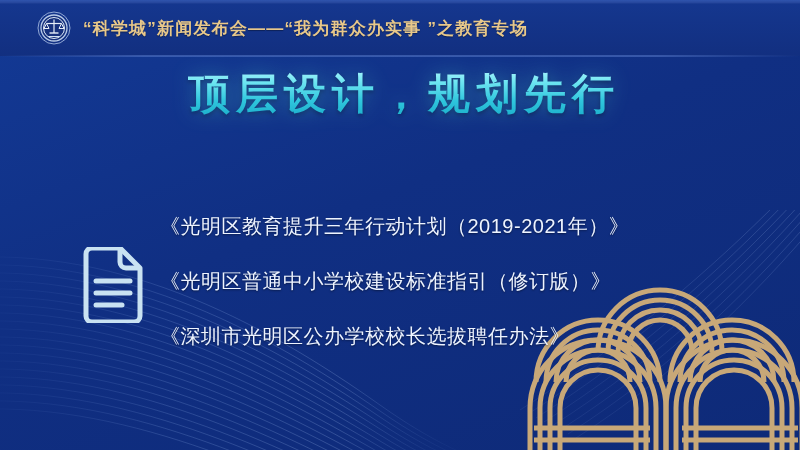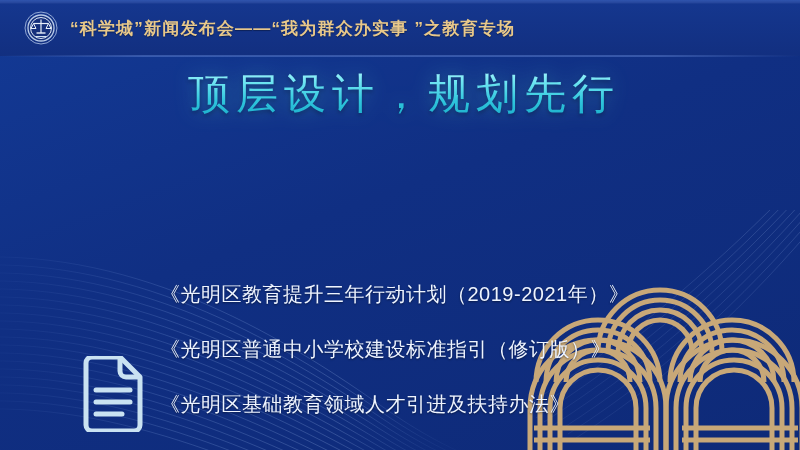--- a/index.html
+++ b/index.html
@@ -64,21 +64,21 @@
 
   
   .header-bar {
     position: absolute;
     left: 0; top: 0;
     width: 800px;
     height: 56px;
     z-index: 5;
     display: flex;
     align-items: center;
-    padding-left: 24px;
+    padding-left: 37px;
     box-sizing: border-box;
     background: linear-gradient(180deg, #15378f 0%, #122f80 100%);
   }
   .header-sep {
     position: absolute;
     left: 0; top: 55px;
     width: 800px; height: 2px;
     background: linear-gradient(90deg, rgba(60,92,175,.0) 0%, rgba(86,120,200,.55) 18%, rgba(86,120,200,.55) 82%, rgba(60,92,175,.0) 100%);
     z-index: 5;
   }
@@ -104,41 +104,41 @@
     position: absolute;
     left: 0;
     top: 66px;
     width: 800px;
     text-align: center;
     z-index: 4;
   }
   .main-title {
     display: inline-block;
     font-size: 42px;
-    font-weight: normal;
+    font-weight: bold;
     letter-spacing: 6px;
     background: linear-gradient(180deg, #b9f7ff 0%, #6fe6f2 28%, #2fc6dd 62%, #17a8c6 100%);
     -webkit-background-clip: text;
     background-clip: text;
     color: transparent;
     -webkit-text-fill-color: transparent;
     filter: drop-shadow(0 0 10px rgba(80,215,240,.45)) drop-shadow(0 2px 2px rgba(0,0,0,.35));
     margin-left: 8px;
   }
 
   
   .content-area {
     position: absolute;
     left: 0;
     top: 132px;
     width: 800px;
     height: 300px;
     z-index: 3;
     display: flex;
-    align-items: flex-end;
+    align-items: center;
   }
   .doc-icon {
     width: 66px;
     height: 76px;
     flex: 0 0 66px;
     margin-left: 80px;
     margin-top: 6px;
   }
   .doc-list {
     flex: 1 1 auto;
@@ -279,18 +279,18 @@
       <path d="M6 7 a6 6 0 0 1 6 -6 h28 l20 20 v48 a6 6 0 0 1 -6 6 h-42 a6 6 0 0 1 -6 -6 z" fill="none" stroke="#c9e2f2" stroke-width="5" stroke-linejoin="round"></path>
       <path d="M40 1 v14 a6 6 0 0 0 6 6 h14" fill="none" stroke="#c9e2f2" stroke-width="5" stroke-linejoin="round"></path>
       <path d="M16 34 h34" stroke="#c9e2f2" stroke-width="5" stroke-linecap="round"></path>
       <path d="M16 46 h34" stroke="#c9e2f2" stroke-width="5" stroke-linecap="round"></path>
       <path d="M16 58 h26" stroke="#c9e2f2" stroke-width="5" stroke-linecap="round"></path>
     </svg>
 
     <div class="doc-list">
       <div class="doc-list-item">《光明区教育提升三年行动计划（2019-2021年）》</div>
       <div class="doc-list-item">《光明区普通中小学校建设标准指引（修订版）》</div>
-      <div class="doc-list-item">《光明区基础教育领域人才引进及扶持办法》</div>
+      <div class="doc-list-item">《深圳市光明区公办学校校长选拔聘任办法》</div>
     </div>
 
   </div>
 
 </div>
 
 </body></html>

